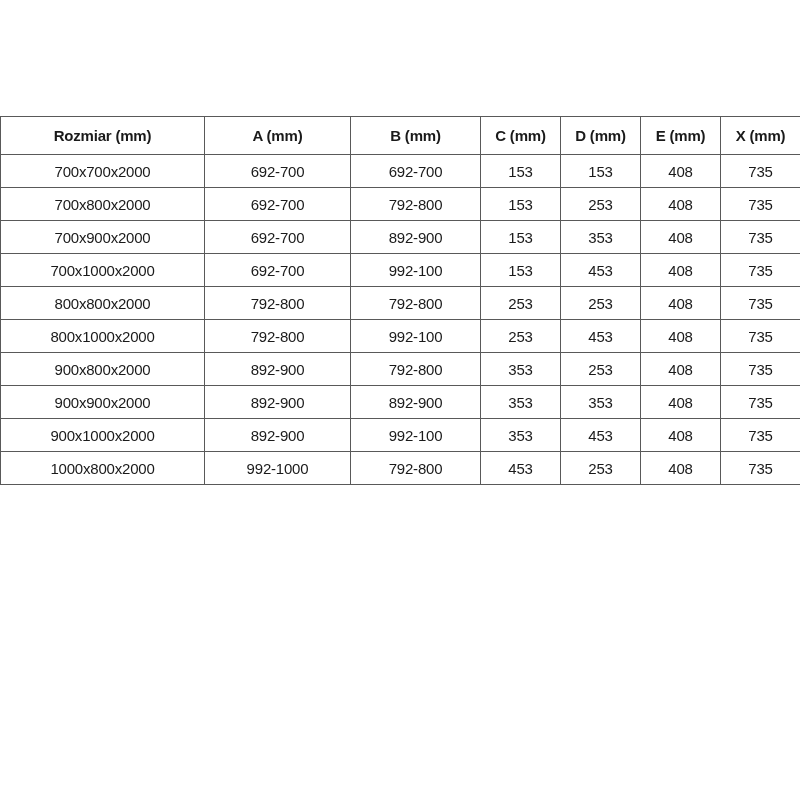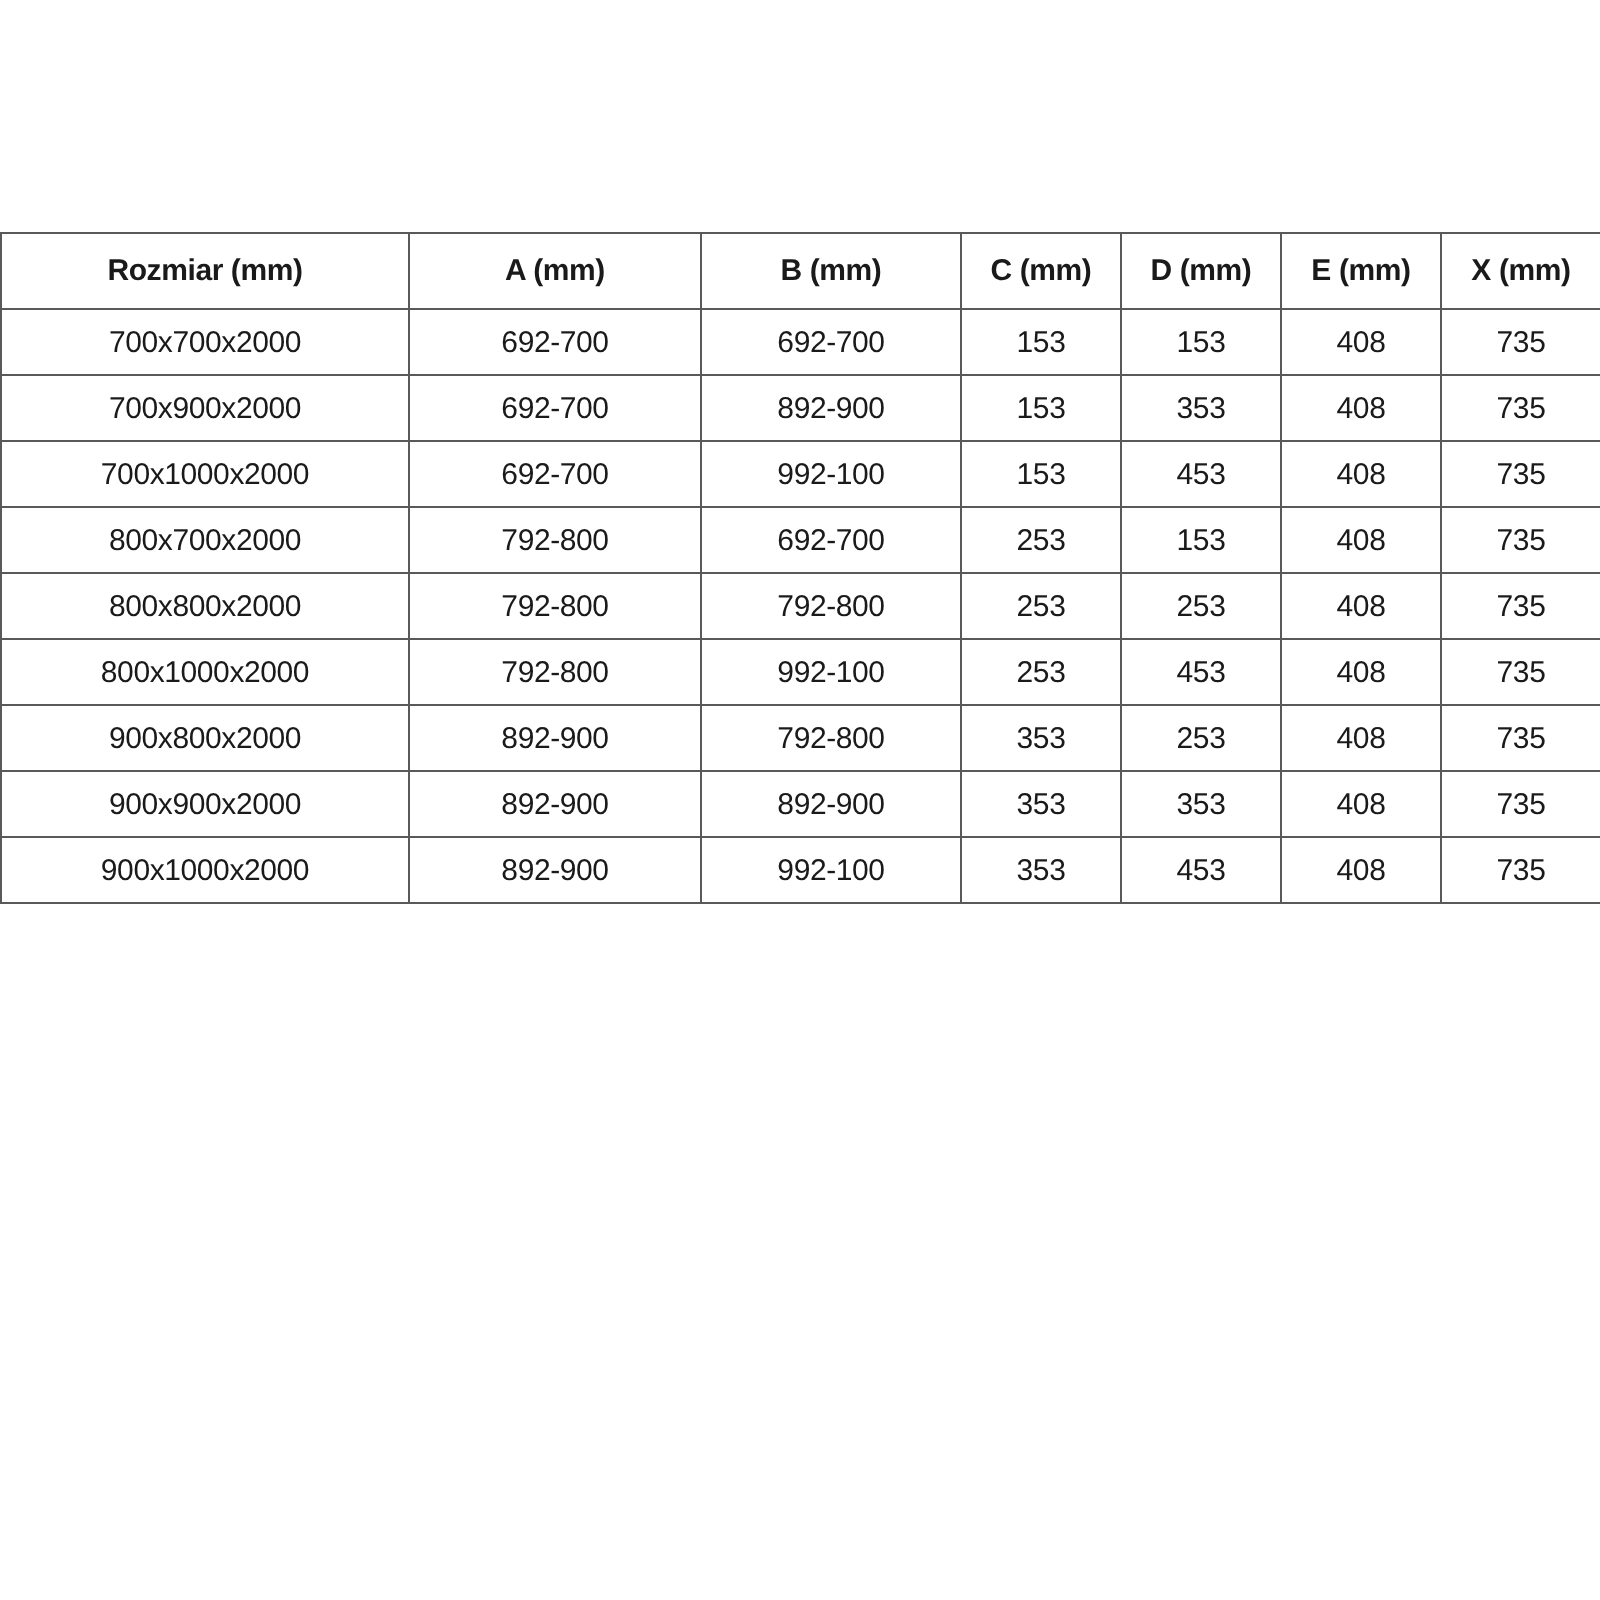--- a/index.html
+++ b/index.html
@@ -81,43 +81,43 @@
         <tr>
           <td>700x700x2000</td>
           <td>692-700</td>
           <td>692-700</td>
           <td>153</td>
           <td>153</td>
           <td>408</td>
           <td>735</td>
         </tr>
         <tr>
+          <td>700x800x2000</td>
+          <td>692-700</td>
+          <td>792-800</td>
+          <td>153</td>
+          <td>253</td>
+          <td>408</td>
+          <td>735</td>
+        </tr>
+        <tr>
           <td>700x900x2000</td>
           <td>692-700</td>
           <td>892-900</td>
           <td>153</td>
           <td>353</td>
           <td>408</td>
           <td>735</td>
         </tr>
         <tr>
           <td>700x1000x2000</td>
           <td>692-700</td>
           <td>992-100</td>
           <td>153</td>
           <td>453</td>
-          <td>408</td>
-          <td>735</td>
-        </tr>
-        <tr>
-          <td>800x700x2000</td>
-          <td>792-800</td>
-          <td>692-700</td>
-          <td>253</td>
-          <td>153</td>
           <td>408</td>
           <td>735</td>
         </tr>
         <tr>
           <td>800x800x2000</td>
           <td>792-800</td>
           <td>792-800</td>
           <td>253</td>
           <td>253</td>
           <td>408</td>
@@ -152,15 +152,24 @@
         </tr>
         <tr>
           <td>900x1000x2000</td>
           <td>892-900</td>
           <td>992-100</td>
           <td>353</td>
           <td>453</td>
           <td>408</td>
           <td>735</td>
         </tr>
+        <tr>
+          <td>1000x800x2000</td>
+          <td>992-1000</td>
+          <td>792-800</td>
+          <td>453</td>
+          <td>253</td>
+          <td>408</td>
+          <td>735</td>
+        </tr>
       </tbody>
   </table>
 </div>
 
 </body></html>

